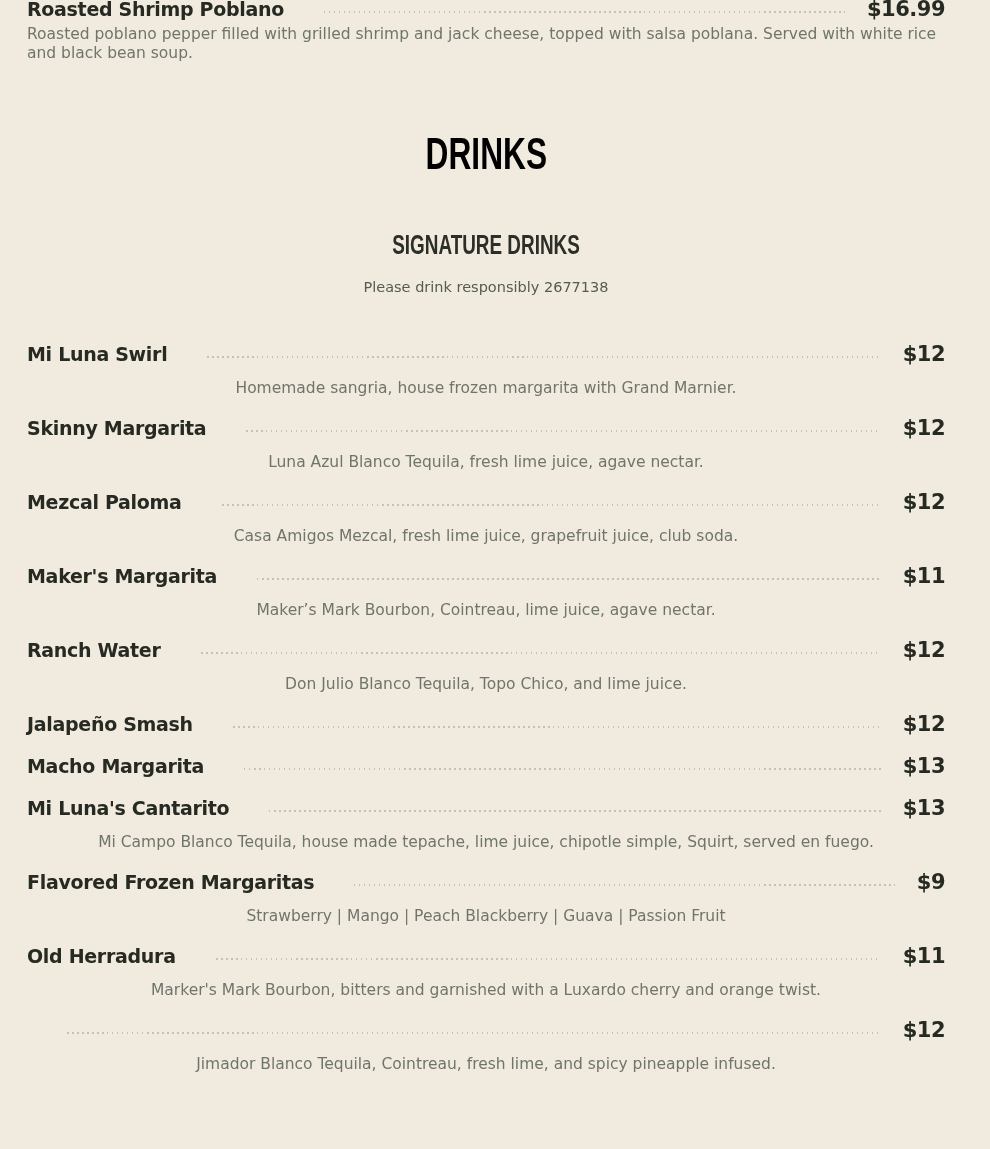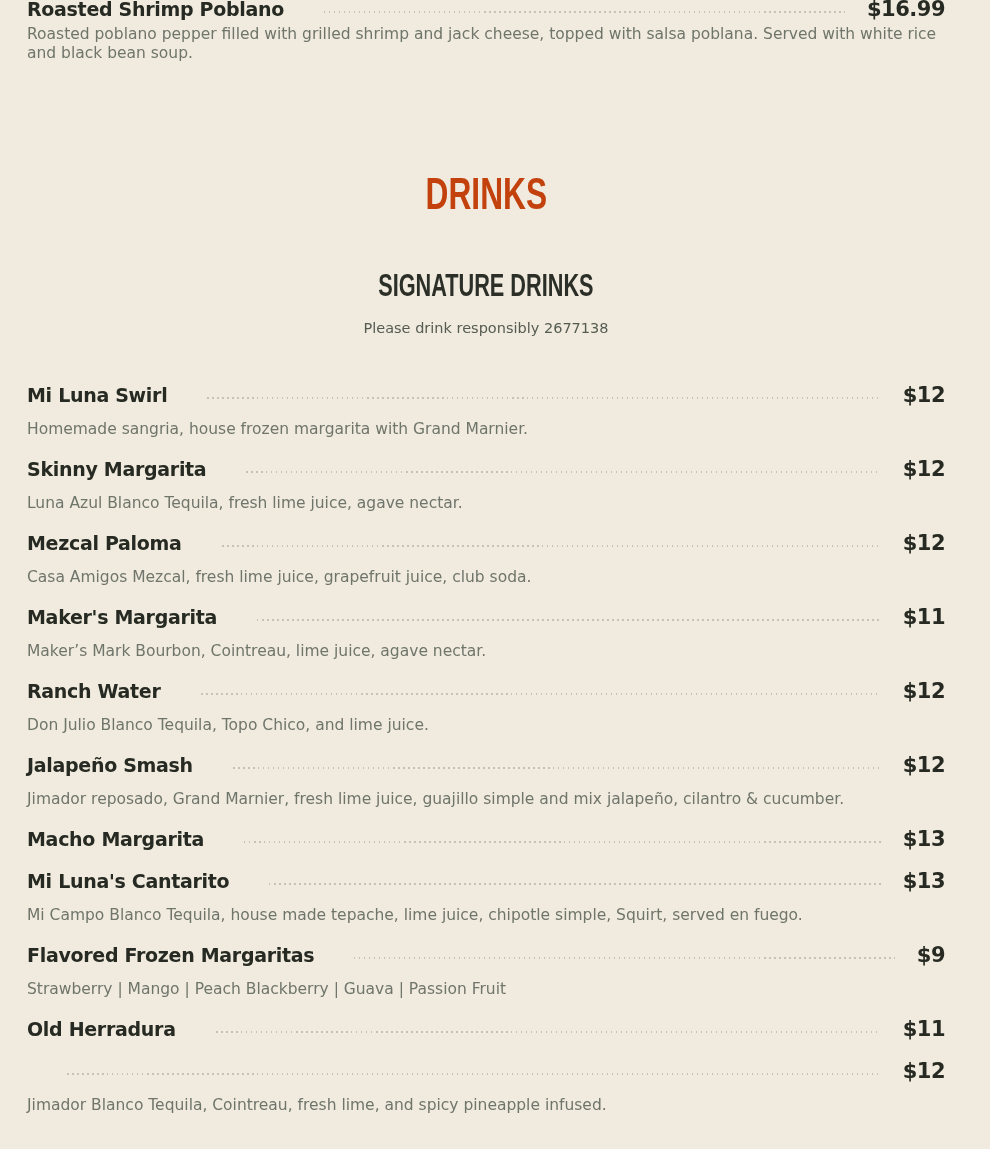--- a/index.html
+++ b/index.html
@@ -50,43 +50,43 @@
     white-space: nowrap;
   }
   .item-desc {
     margin-top: 4px;
     font-size: 15.5px;
     line-height: 19px;
     color: #70756b;
     max-width: 920px;
   }
 
-  .list .menu-item { margin-bottom: 18px; }
+  .list .menu-item { margin-bottom: 18px; text-align: center; }
   .list .item-row { margin-top: 0; }
   .list .item-desc { margin-top: 13px; }
 
   
   .headings { text-align: center; }
   .drinks-title {
-    margin-top: 111px;
+    margin-top: 71px;
     font-size: 44px;
     line-height: 40px;
     font-weight: bold;
-    color: #c2410c;
+    color: #000000;
     letter-spacing: 0px;
   }
   .drinks-title .squeeze, .sub-title .squeeze {
     display: inline-block;
     transform: scaleX(0.72);
     transform-origin: center;
     font-family: "Liberation Sans", sans-serif;
   }
   .sub-title {
     margin-top: 56px;
-    font-size: 31px;
+    font-size: 27px;
     line-height: 30px;
     font-weight: bold;
     color: #2b2f28;
   }
   .sub-title .squeeze { transform: scaleX(0.70); }
   .note {
     margin-top: 19px;
     font-size: 14.5px;
     line-height: 17px;
     color: #565b52;
@@ -165,21 +165,20 @@
         </div>
         <div class="item-desc">Don Julio Blanco Tequila, Topo Chico, and lime juice.</div>
       </div>
 
       <div class="menu-item">
         <div class="item-row">
           <span class="item-name">Jalapeño Smash</span>
           <span class="leader"></span>
           <span class="item-price">$12</span>
         </div>
-        <div class="item-desc">Jimador reposado, Grand Marnier, fresh lime juice, guajillo simple and mix jalapeño, cilantro &amp; cucumber.</div>
       </div>
 
       <div class="menu-item">
         <div class="item-row">
           <span class="item-name">Macho Margarita</span>
           <span class="leader"></span>
           <span class="item-price">$13</span>
         </div>
       </div>
 
@@ -200,20 +199,21 @@
         </div>
         <div class="item-desc">Strawberry | Mango | Peach Blackberry | Guava | Passion Fruit</div>
       </div>
 
       <div class="menu-item">
         <div class="item-row">
           <span class="item-name">Old Herradura</span>
           <span class="leader"></span>
           <span class="item-price">$11</span>
         </div>
+        <div class="item-desc">Marker's Mark Bourbon, bitters and garnished with a Luxardo cherry and orange twist.</div>
       </div>
 
       <div class="menu-item">
         <div class="item-row">
           <span class="leader"></span>
           <span class="item-price">$12</span>
         </div>
         <div class="item-desc">Jimador Blanco Tequila, Cointreau, fresh lime, and spicy pineapple infused.</div>
       </div>
 

